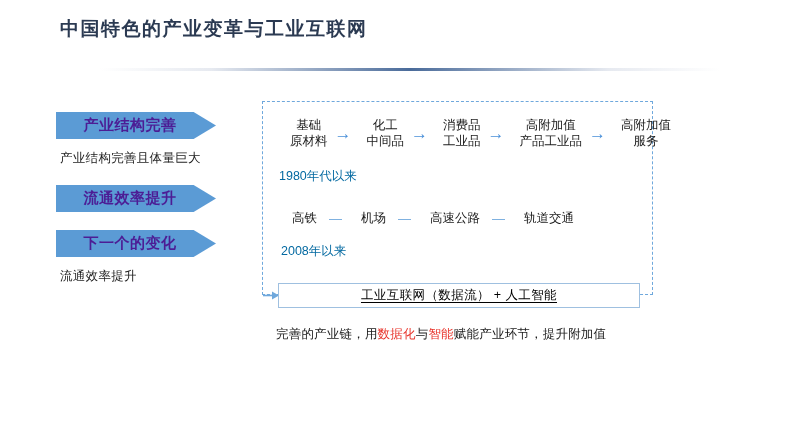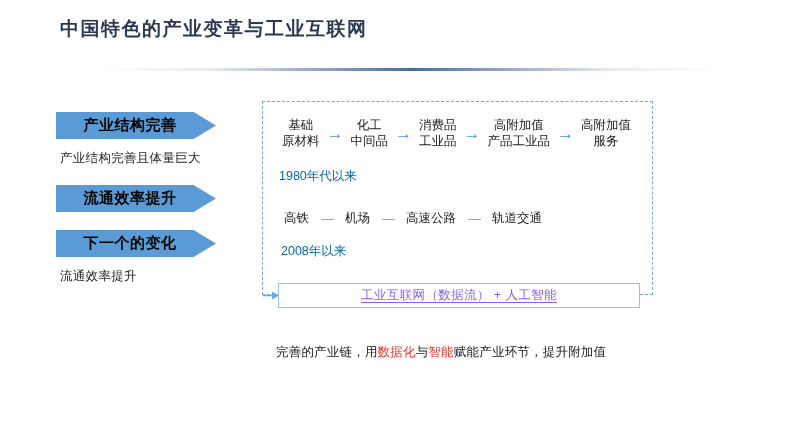--- a/index.html
+++ b/index.html
@@ -49,21 +49,21 @@
   }
   .stage-block { margin-bottom: 18px; }
   .stage-banner {
     position: relative;
     width: 160px;
     height: 27px;
     background: #5b9bd5;
     display: flex;
     align-items: center;
     justify-content: center;
-    color: #000000;
+    color: #4c1d95;
     font-size: 15px;
     font-weight: bold;
     letter-spacing: 0.5px;
     clip-path: polygon(0 0, 86% 0, 100% 50%, 86% 100%, 0 100%);
     padding-right: 12px;
     box-sizing: border-box;
   }
   .stage-caption {
     margin-top: 11px;
     margin-left: 4px;
@@ -91,20 +91,21 @@
     white-space: nowrap;
   }
   #flow-row-industry { left: 282px; top: 118px; }
   #flow-row-transport { left: 284px; top: 211px; }
 
   .flow-node {
     font-size: 12.5px;
     color: #1a1a1a;
     line-height: 1.25;
     text-align: center;
+    margin-left: 8px;
   }
   .flow-node .ln { display: block; }
 
   .flow-arrow {
     color: #4a90d9;
     font-size: 17px;
     margin: 0 7px;
     line-height: 1;
     display: inline-block;
   }
@@ -135,39 +136,39 @@
     height: 25px;
     background: #ffffff;
     border: 1px solid #9fc0e0;
     box-sizing: border-box;
     display: flex;
     align-items: center;
     justify-content: center;
   }
   #result-box-label {
     font-size: 12.5px;
-    color: #8b5cf6;
+    color: #000000;
     text-decoration: underline;
     text-underline-offset: 3px;
     letter-spacing: 0.4px;
     white-space: nowrap;
   }
   #result-box-arrow {
     position: absolute;
     left: 263px;
     top: 290px;
     width: 16px;
     height: 11px;
   }
 
   
   #footnote {
     position: absolute;
     left: 276px;
-    top: 344px;
+    top: 326px;
     font-size: 12.5px;
     color: #1a1a1a;
     white-space: nowrap;
     letter-spacing: 0.2px;
     text-align: right;
   }
   #footnote .hl { color: #e8332a; }
 </style>
 </head>
 <body>

